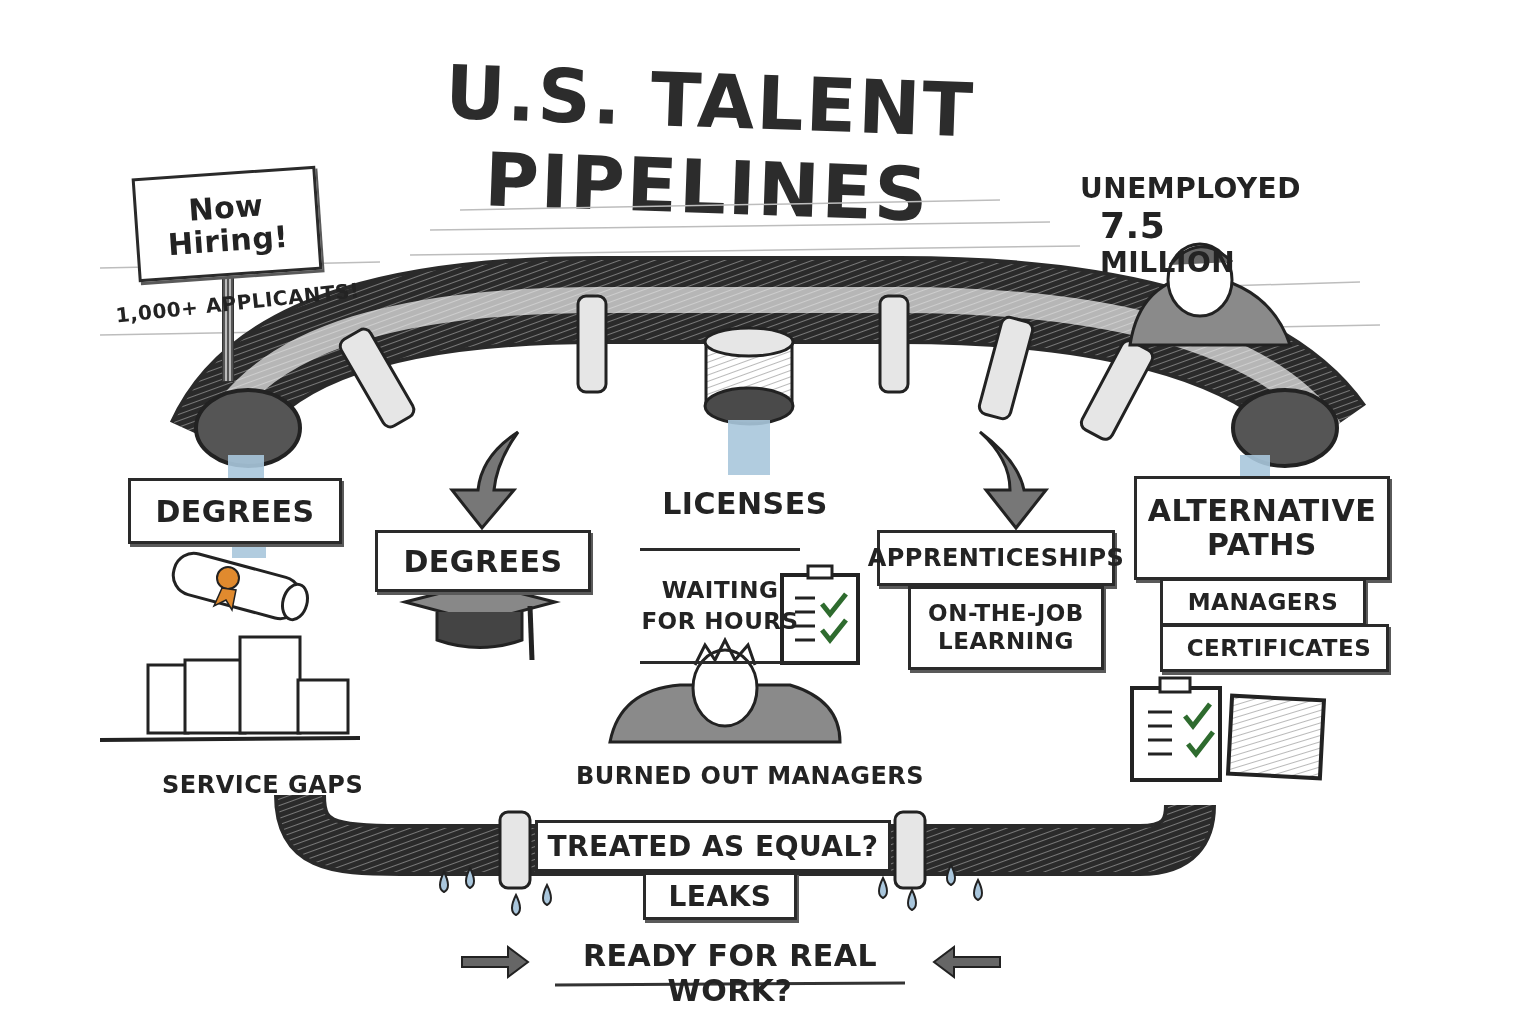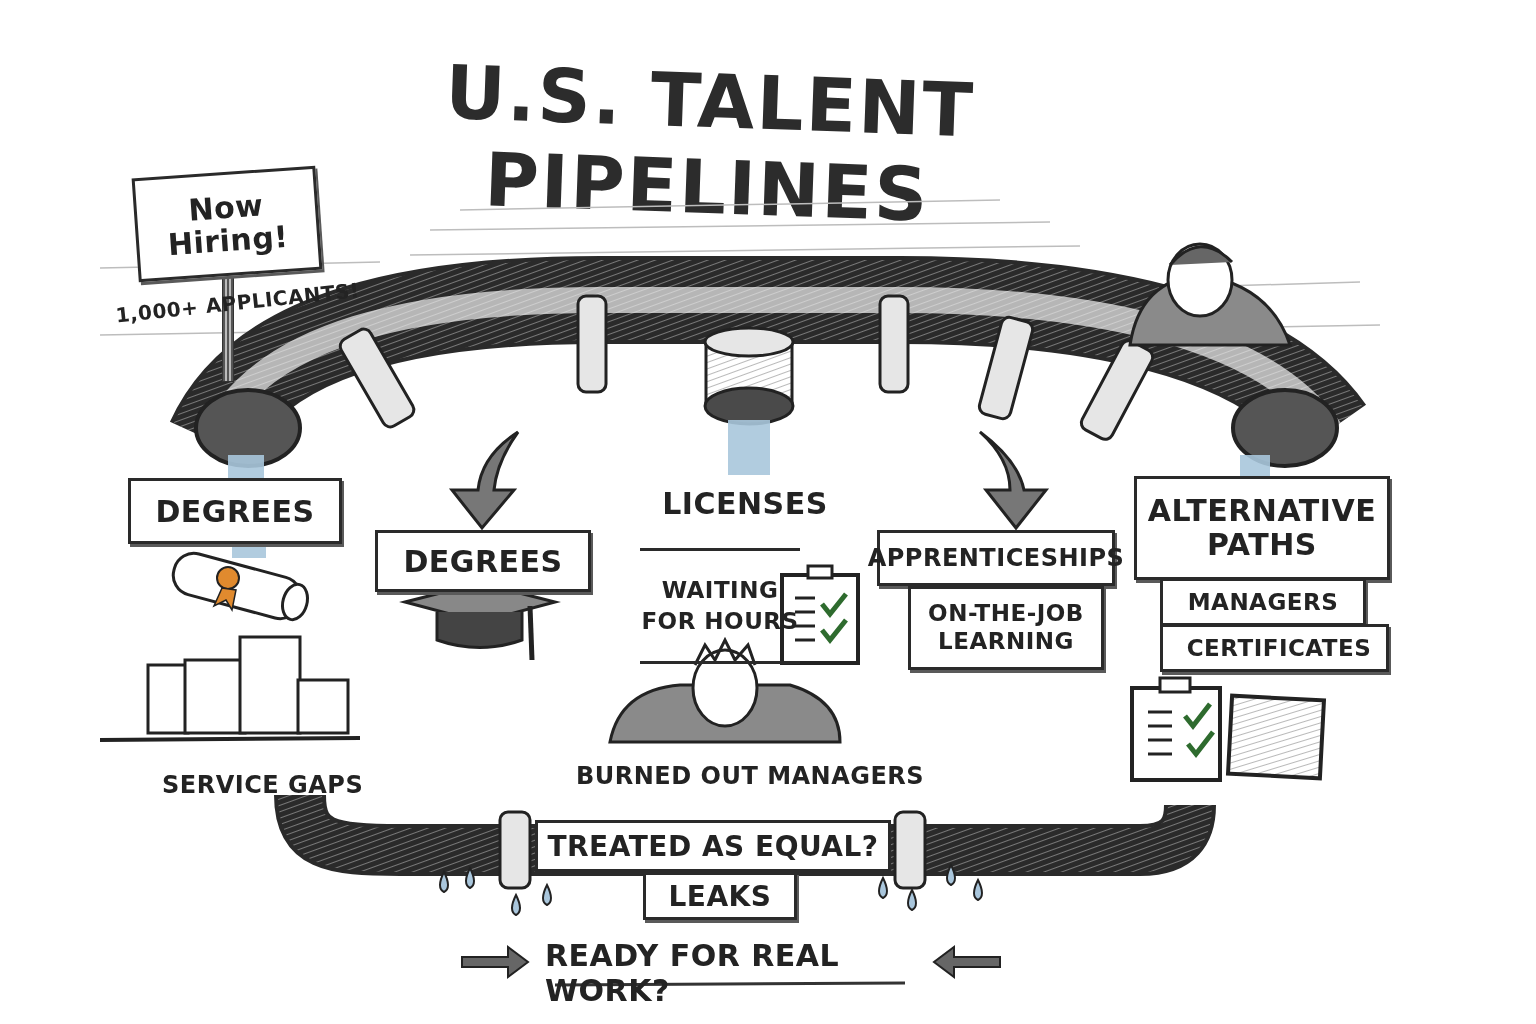--- a/index.html
+++ b/index.html
@@ -158,20 +158,22 @@
 </svg>
 
 <div class="abs signpost"></div>
 <div class="box sign hand">
   <span>Now</span>
   <span>Hiring!</span>
 </div>
 <div class="abs hand applicants">1,000+ APPLICANTS!</div>
 
 <div class="abs hand unemp">
+  <div>UNEMPLOYED</div>
+  <div style="margin-left:20px;"><span class="big">7.5</span> <span>MILLION</span></div>
 </div>
 
 <div class="box hand label-box" style="left:128px;top:478px;width:208px;height:60px;">DEGREES</div>
 <div class="abs hand caption" style="left:162px;top:755px;margin-top:16px;">SERVICE GAPS</div>
 
 <div class="box hand label-box" style="left:375px;top:530px;width:210px;height:56px;">DEGREES</div>
 
 <div class="abs hand label-box" style="left:640px;top:486px;width:210px;text-align:center;">LICENSES</div>
 <div class="abs hand small-box" style="left:640px;top:548px;width:160px;text-align:center;line-height:1.35;border-top:3px solid #2a2a2a;border-bottom:3px solid #2a2a2a;padding:24px 0;">WAITING FOR HOURS</div>
 <div class="abs hand caption" style="left:576px;top:762px;">BURNED OUT MANAGERS</div>
@@ -184,13 +186,13 @@
 <div class="box hand" style="left:1134px;top:476px;width:250px;height:98px;font-size:30px;line-height:1.15;">ALTERNATIVE PATHS</div>
 <div class="box hand small-box" style="left:1160px;top:578px;width:200px;height:42px;">
   <span>MANAGERS</span>
 </div>
 <div class="box hand small-box" style="left:1160px;top:624px;width:214px;height:42px;padding-left:9px;">
   <span>CERTIFICATES</span>
 </div>
 
 <div class="box hand" style="left:535px;top:820px;width:350px;height:46px;font-size:28px;box-shadow:none;">TREATED AS EQUAL?</div>
 <div class="box hand" style="left:643px;top:872px;width:148px;height:42px;font-size:28px;">LEAKS</div>
-<div class="abs hand" style="left:545px;top:938px;width:370px;font-size:30px;">READY FOR REAL WORK?</div>
+<div class="abs hand" style="left:545px;top:938px;width:370px;text-align:center;font-size:30px;">READY FOR REAL WORK?</div>
 
 </body></html>

